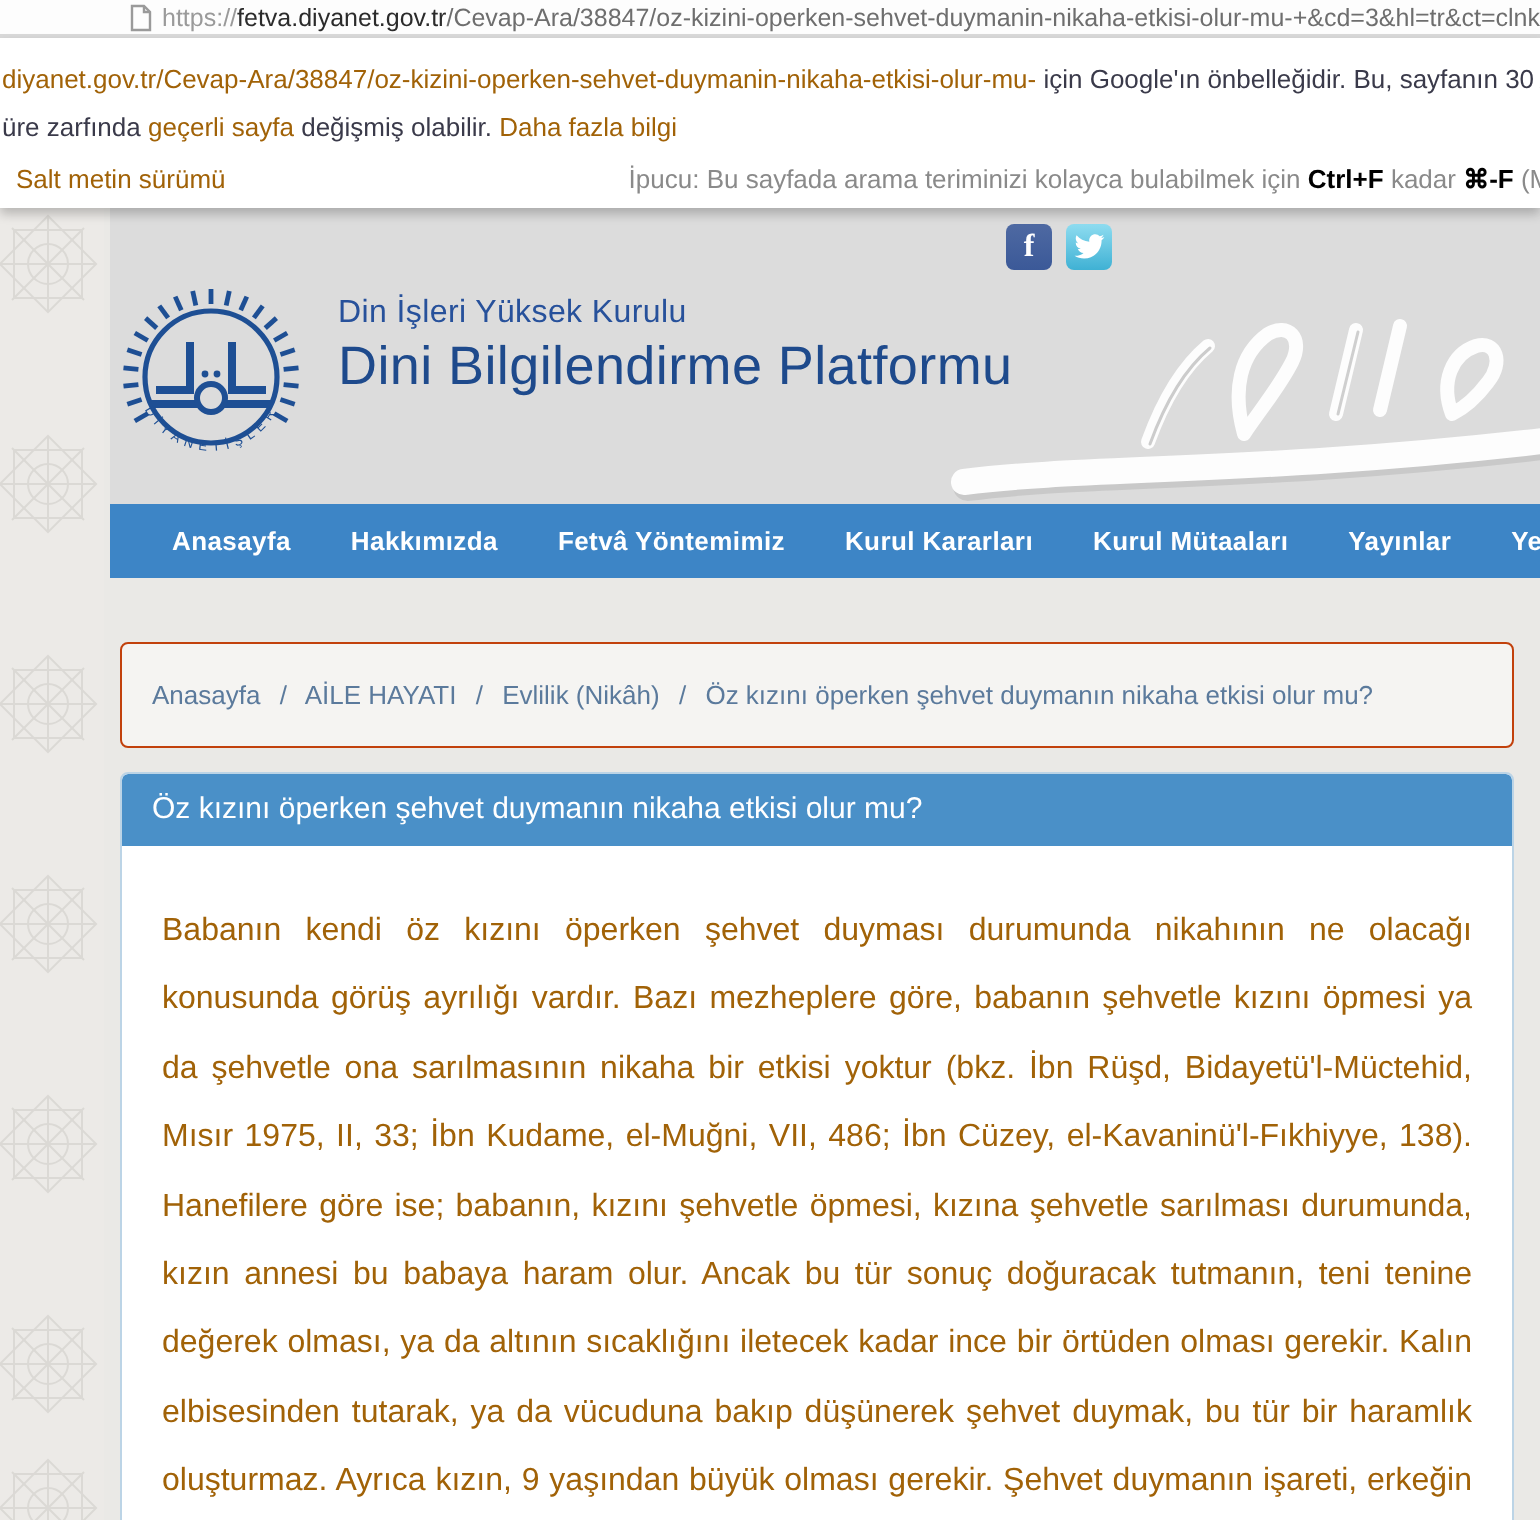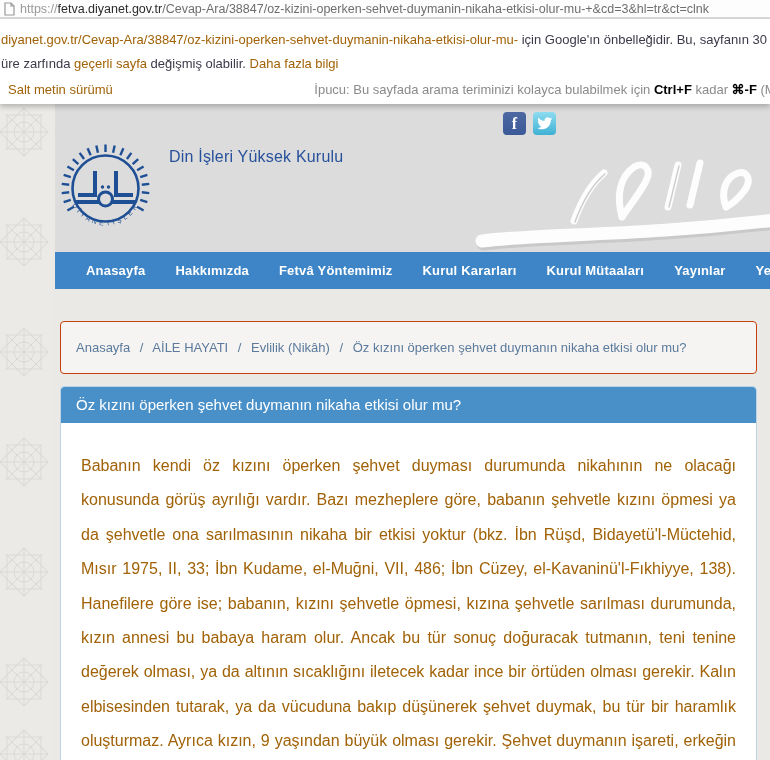--- a/index.html
+++ b/index.html
@@ -2,21 +2,21 @@
 <html lang="tr"><head>
 <meta charset="utf-8">
 <style>
   * { margin:0; padding:0; box-sizing:border-box; }
   html,body { font-family:"Liberation Sans", sans-serif; }
   body { width:770px; height:760px; overflow:hidden; background:#fff; position:relative; }
 
   
   .urlbar { height:19px; background:#fdfdfd; border-bottom:2px solid #d9d9d9;
             display:flex; align-items:center; padding-left:4px; white-space:nowrap;
-            font-size:12.5px; overflow:hidden; }
+            font-size:12.5px; overflow:hidden;justify-content:flex-end; }
   .urlbar .doc-ic { margin-right:5px; flex:0 0 auto; }
   .url-scheme { color:#9a9a9a; }
   .url-domain { color:#2b2b2b; }
   .url-path   { color:#6e6e6e; }
 
   
   .cache { position:relative; z-index:5; background:#fff; height:85px;
            box-shadow:0 3px 5px rgba(0,0,0,.22); font-size:13px; overflow:hidden; }
   .cache .ln { white-space:nowrap; overflow:hidden; }
   .cache .ln1 { margin:13px 0 0 1px; }
@@ -178,20 +178,21 @@
         <circle cx="48.5" cy="59" r="7" fill="none" stroke="#1e4f94" stroke-width="3"></circle>
         <circle cx="45.5" cy="47" r="1.7" fill="#1e4f94"></circle>
         <circle cx="51.5" cy="47" r="1.7" fill="#1e4f94"></circle>
         <text font-size="6.6" fill="#1e4f94" letter-spacing="0.6" font-family="Liberation Sans, sans-serif">
           <textPath href="#arcpath" startOffset="2"> D İ Y A N E T  İ Ş L E R İ  B A Ş K A N L I Ğ I</textPath>
         </text>
       </svg>
 
       <div class="titles">
         <div class="t-small">Din İşleri Yüksek Kurulu</div>
+        <div class="t-big">Dini Bilgilendirme Platformu</div>
       </div>
 
       <div class="social">
         <div class="sq fb">f</div>
         <div class="sq tw">
           <svg width="17" height="15" viewBox="0 0 20 17">
             <path fill="#fff" d="M19 2.6c-.6.3-1.3.5-2 .6.7-.4 1.3-1.1 1.5-1.9-.7.4-1.4.7-2.2.9C15.6 1.4 14.7 1 13.7 1c-2 0-3.6 1.6-3.6 3.6 0 .3 0 .6.1.8C7.2 5.2 4.5 3.8 2.7 1.6c-.3.5-.5 1.2-.5 1.8 0 1.3.6 2.4 1.6 3-.6 0-1.1-.2-1.6-.5v.1c0 1.8 1.2 3.2 2.9 3.6-.3.1-.6.1-1 .1-.2 0-.5 0-.7-.1.5 1.5 1.8 2.5 3.4 2.5-1.2 1-2.8 1.6-4.5 1.6H1.5c1.6 1 3.5 1.6 5.6 1.6 6.7 0 10.3-5.5 10.3-10.3v-.5c.7-.5 1.3-1.1 1.6-1.9z"></path>
           </svg>
         </div>
       </div>

